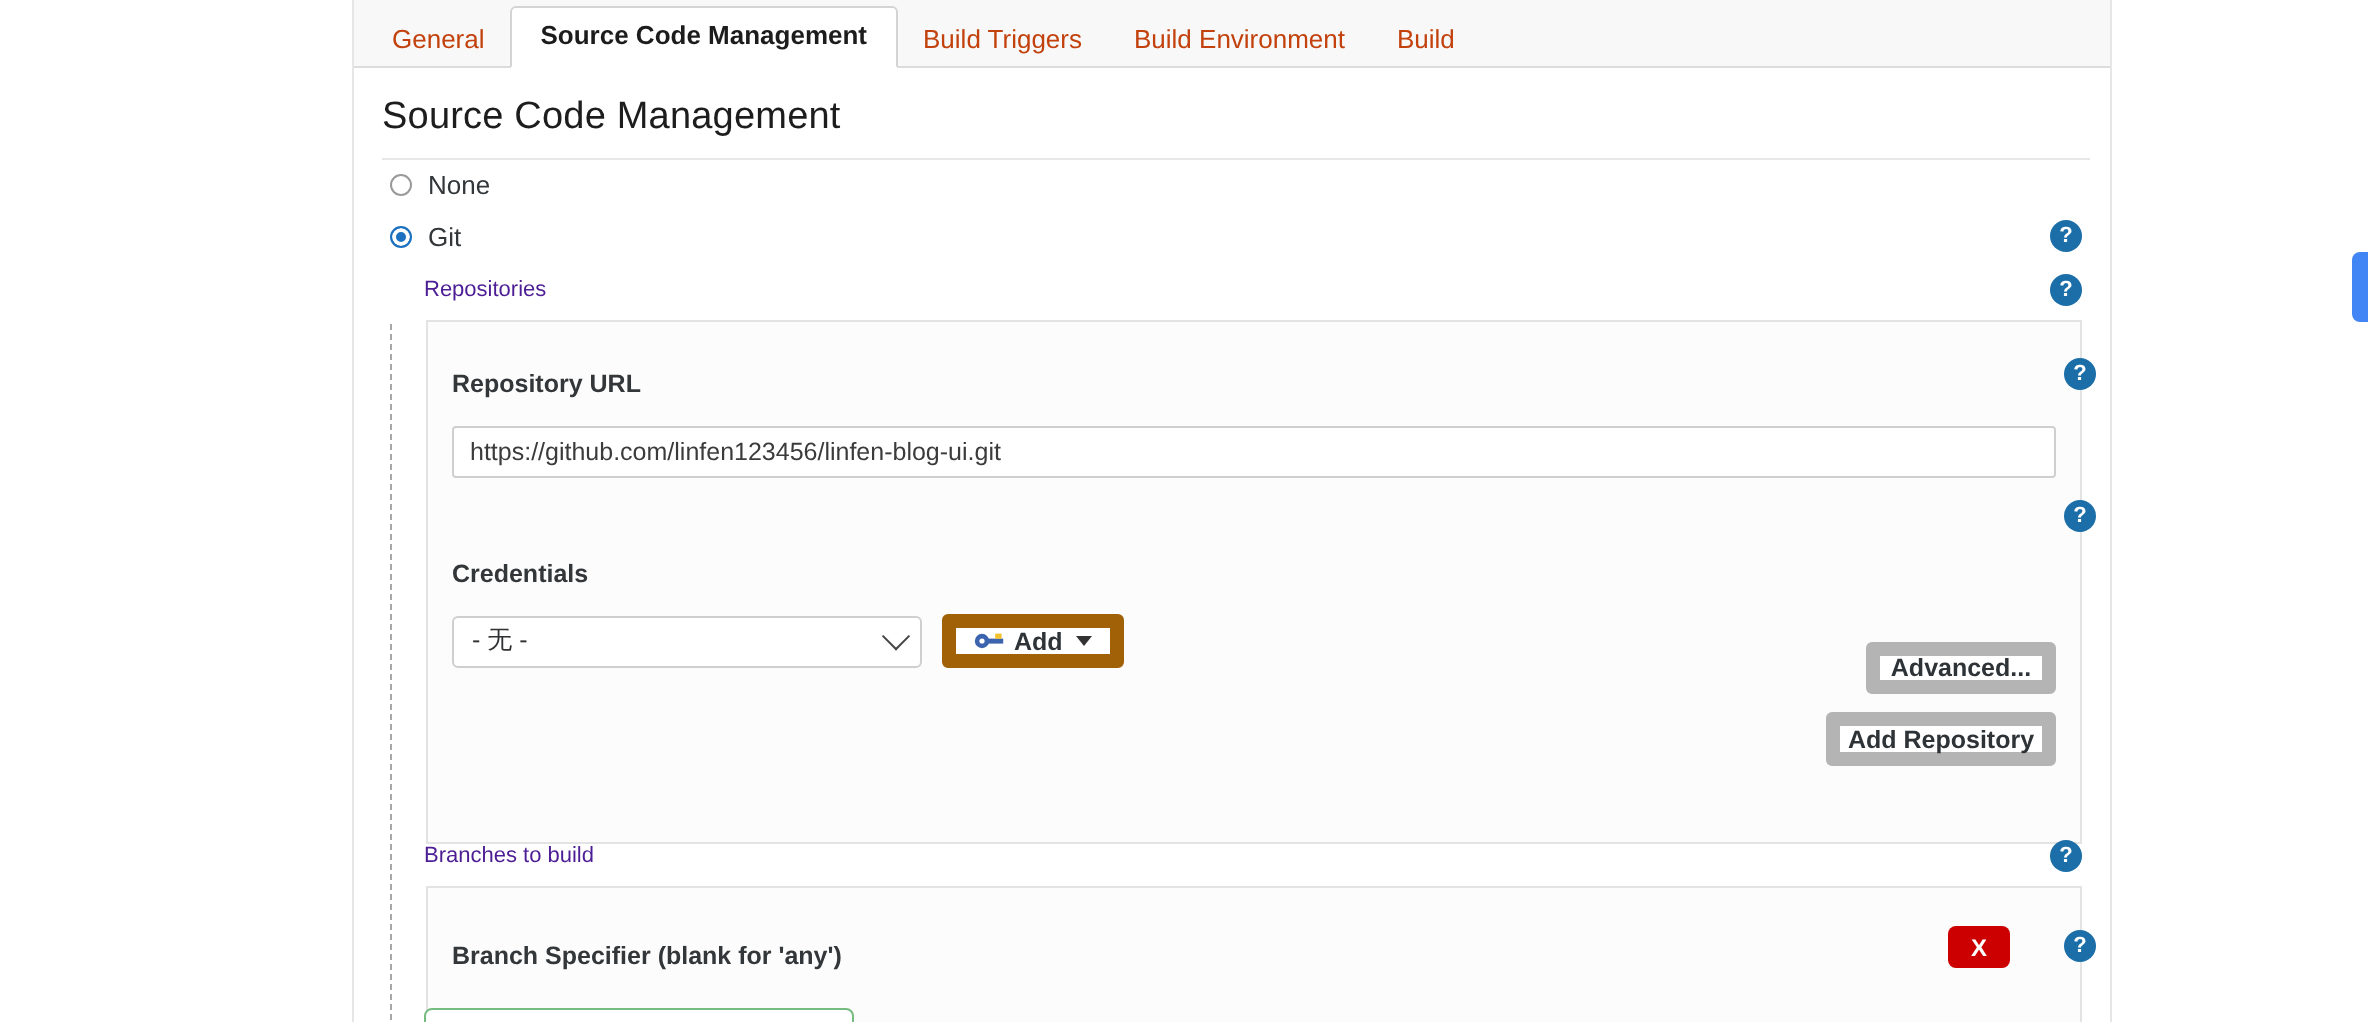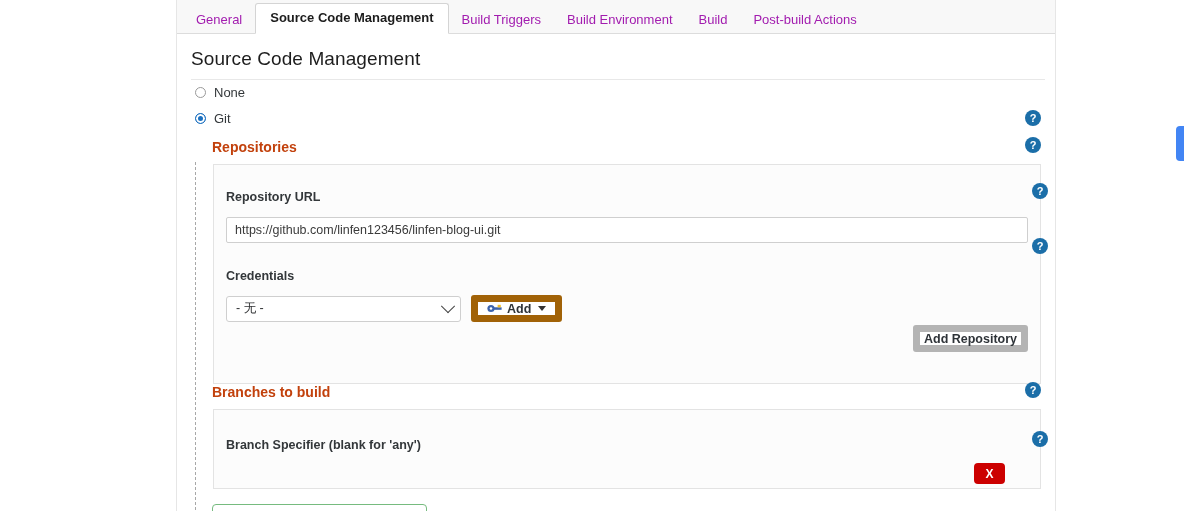--- a/index.html
+++ b/index.html
@@ -35,21 +35,21 @@
     height: 34px;
     background: #f8f8f8;
     border-bottom: 1px solid #dcdcdc;
     display: flex;
     align-items: flex-end;
     padding-left: 6px;
     box-sizing: border-box;
   }
   .tab {
     font-size: 13px;
-    color: #a21caf;
+    color: #c2410c;
     padding: 7px 12px 8px 12px;
     line-height: 1;
     white-space: nowrap;
     background: transparent;
     border: 1px solid transparent;
     border-bottom: none;
     box-sizing: border-box;
     cursor: pointer;
     position: relative;
     top: 1px;
@@ -117,23 +117,23 @@
     position: absolute;
     left: 18px;
     top: 128px;
     width: 0;
     height: 383px;
     border-left: 1px dashed #a8a8a8;
   }
 
   
   .section-label {
-    font-size: 14px;
-    font-weight: bold;
-    color: #c2410c;
+    font-size: 11px;
+    font-weight: normal;
+    color: #4c1d95;
     padding-left: 35px;
   }
 
   
   .card {
     margin-left: 36px;
     margin-right: 14px;
     border: 1px solid #e3e3e3;
     background: #fcfcfc;
     box-sizing: border-box;
@@ -311,23 +311,20 @@
       </div>
       <div class="tab">
         <span>Build Triggers</span>
       </div>
       <div class="tab">
         <span>Build Environment</span>
       </div>
       <div class="tab">
         <span>Build</span>
       </div>
-      <div class="tab">
-        <span>Post-build Actions</span>
-      </div>
     </div>
 
     <div id="body">
 
       <div id="page-title">Source Code Management</div>
       <div id="title-rule"></div>
 
       <div id="guideline"></div>
 
       <div class="radio-row">
@@ -339,27 +336,27 @@
         <span class="radio checked"></span>
         <span class="radio-label">Git</span>
         <span class="help-icon" style="position:absolute; left:848px; top:4px;">?</span>
       </div>
 
       <div style="position:relative; margin-top:9px;">
         <div class="section-label">Repositories</div>
         <span class="help-icon" style="position:absolute; left:848px; top:-2px;">?</span>
       </div>
 
-      <div class="card" style="margin-top:9px; height:220px;">
+      <div class="card" style="margin-top:9px; height:262px;">
 
         <div style="position:relative; padding:22px 0 0 12px;">
           <span class="field-label">Repository URL</span>
           <span class="help-icon" style="position:absolute; left:818px; top:18px;">?</span>
         </div>
-        <div class="text-input" style="margin:12px 12px 0 12px;text-align:right;">
+        <div class="text-input" style="margin:12px 12px 16px 12px;text-align:right;">
           <span>https://github.com/linfen123456/linfen-blog-ui.git</span>
         </div>
 
         <div style="position:relative; padding:23px 0 0 12px;">
           <span class="field-label">Credentials</span>
           <span class="help-icon" style="position:absolute; left:818px; top:-5px;">?</span>
         </div>
 
         <div style="display:flex; align-items:center; gap:10px; margin:11px 0 0 12px;">
           <div class="select-box">
@@ -373,20 +370,23 @@
               <circle cx="4" cy="5.5" r="1.3" fill="#ffffff"></circle>
               <rect x="6.6" y="4.3" width="8" height="2.5" fill="#3c63ad"></rect>
               <rect x="10.6" y="1.8" width="3.2" height="2.6" fill="#f2c12e"></rect>
             </svg>
             <span>Add</span>
             <span class="caret-down"></span>
           </div>
         </div>
 
         <div style="position:absolute; right:12px; top:160px; display:flex; flex-direction:column; align-items:flex-end; gap:9px;">
+          <div class="btn" id="advanced-btn">
+            <span>Advanced...</span>
+          </div>
           <div class="btn" id="add-repo-btn">
             <span>Add Repository</span>
           </div>
         </div>
       </div>
 
       <div style="position:relative; ">
         <div class="section-label">Branches to build</div>
         <span class="help-icon" style="position:absolute; left:848px; top:-2px;">?</span>
       </div>

